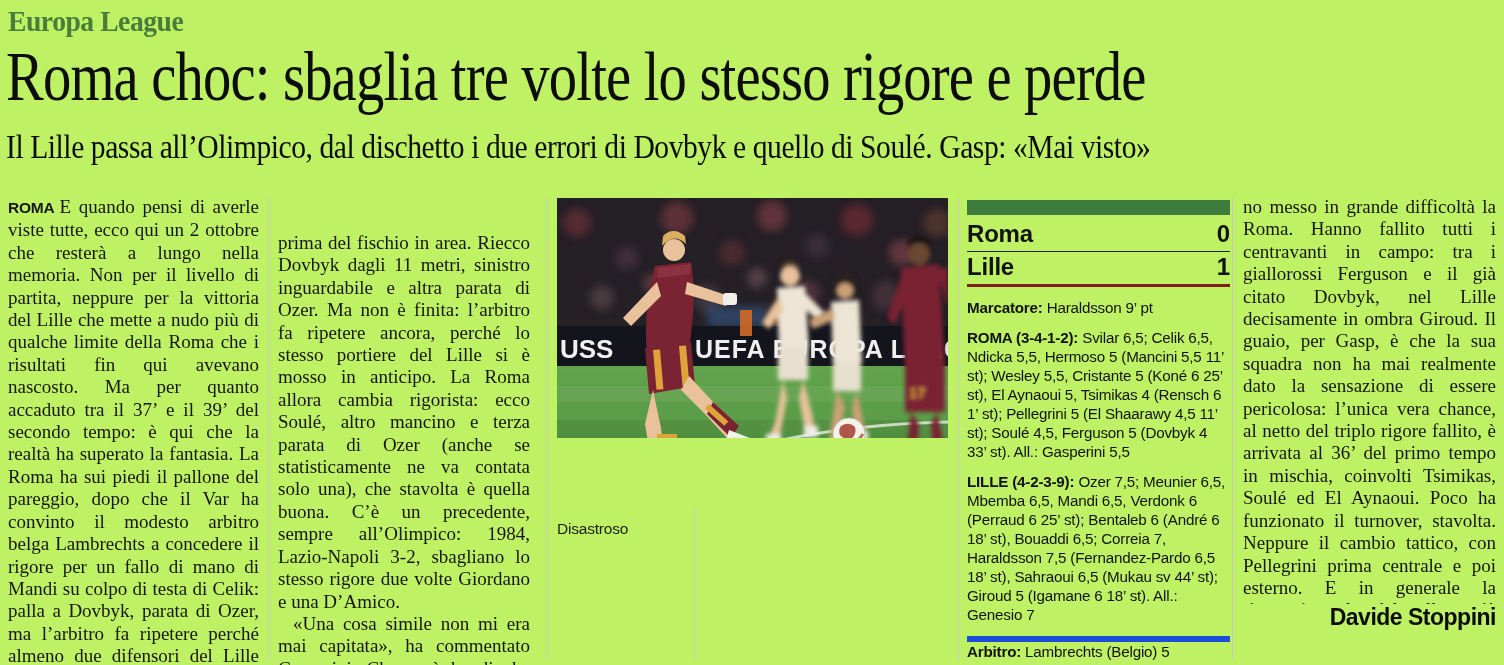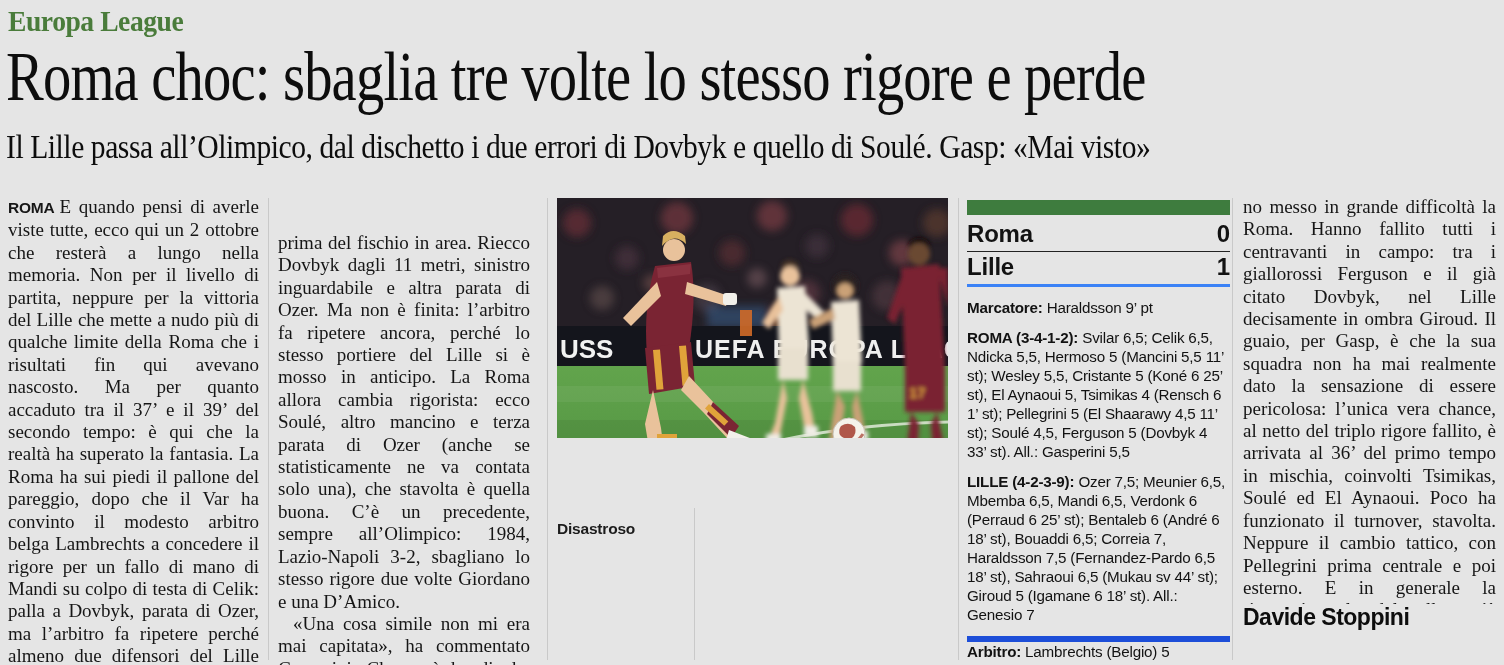--- a/index.html
+++ b/index.html
@@ -1,16 +1,16 @@
 <!DOCTYPE html>
 <html><head>
 <meta charset="utf-8">
 <style>
   html,body{margin:0;padding:0;background:#ffffff;}
-  .page{position:relative;width:1504px;height:665px;background:#e5e5e5;overflow:hidden;
+  .page{position:relative;width:1504px;height:665px;background:#bef264;overflow:hidden;
         font-family:"Liberation Serif",serif;color:#111;}
   
   .kicker{position:absolute;left:8px;top:4px;font-size:30px;font-weight:bold;
           color:#4a7c3b;letter-spacing:-0.5px;transform:scaleX(.92);transform-origin:left top;white-space:nowrap;}
   .headline{position:absolute;left:6px;top:38px;font-size:69px;font-weight:400;color:#0d0d0d;
             white-space:nowrap;transform:scaleX(.82);transform-origin:left top;letter-spacing:-1px;}
   .subhead{position:absolute;left:6px;top:128px;font-size:34px;font-weight:400;color:#0d0d0d;
            white-space:nowrap;transform:scaleX(.87);transform-origin:left top;letter-spacing:-0.5px;}
   
   .vrule{position:absolute;width:1px;background:#c9c9c9;top:198px;height:462px;}
@@ -26,34 +26,34 @@
   .col4{left:700px;top:504px;width:255px;height:156px;}
   .col5{left:1243px;width:253px;height:408px;}
   .dateline{font-family:"Liberation Sans",sans-serif;font-weight:bold;font-size:15.5px;
             letter-spacing:-0.2px;margin-right:5px;}
   
   .photo{position:absolute;left:557px;top:198px;width:391px;height:240px;overflow:hidden;background:#241f24;}
   
   .caption{position:absolute;left:557px;top:519px;width:130px;
            font-family:"Liberation Sans",sans-serif;font-size:15.5px;line-height:19.5px;
            letter-spacing:-0.2px;color:#1c1c1c;}
-  .caption .cap-title{font-weight:bold;margin-bottom:5px;}
+  .caption .cap-title{font-weight:normal;margin-bottom:5px;}
   
   .scorebox{position:absolute;left:967px;top:200px;width:263px;
             font-family:"Liberation Sans",sans-serif;color:#121212;letter-spacing:-0.2px;}
   .sb-bar{height:15px;background:#3e7c3e;margin-bottom:4px;}
   .sb-team{display:flex;justify-content:space-between;align-items:baseline;
            font-weight:bold;font-size:24px;line-height:1.12;padding:2px 0 3px;}
   .sb-t1{border-bottom:1.5px solid #222;}
-  .sb-t2{border-bottom:3px solid #3b82f6;}
+  .sb-t2{border-bottom:3px solid #7f1d1d;}
   .sb-line{font-size:15.2px;line-height:19px;margin-top:11px;}
   .sb-line b{letter-spacing:-0.2px;text-align:right;}
   .sb-sep{border-top:6px solid #1d4ed8;margin-top:12px;}
   
-  .byline{position:absolute;left:1243px;top:604px;width:253px;text-align:left;
+  .byline{position:absolute;left:1243px;top:604px;width:253px;text-align:right;
           font-family:"Liberation Sans",sans-serif;font-weight:bold;font-size:23px;
           letter-spacing:-0.5px;color:#0d0d0d;}
   .copyright{position:absolute;left:1243px;top:641px;width:253px;text-align:right;
              font-family:Liberation Sans, sans-serif;font-weight:bold;font-size:11.5px;color:#222;margin-top:32px;}
 </style>
 </head>
 <body>
 
 <div class="page">
 

